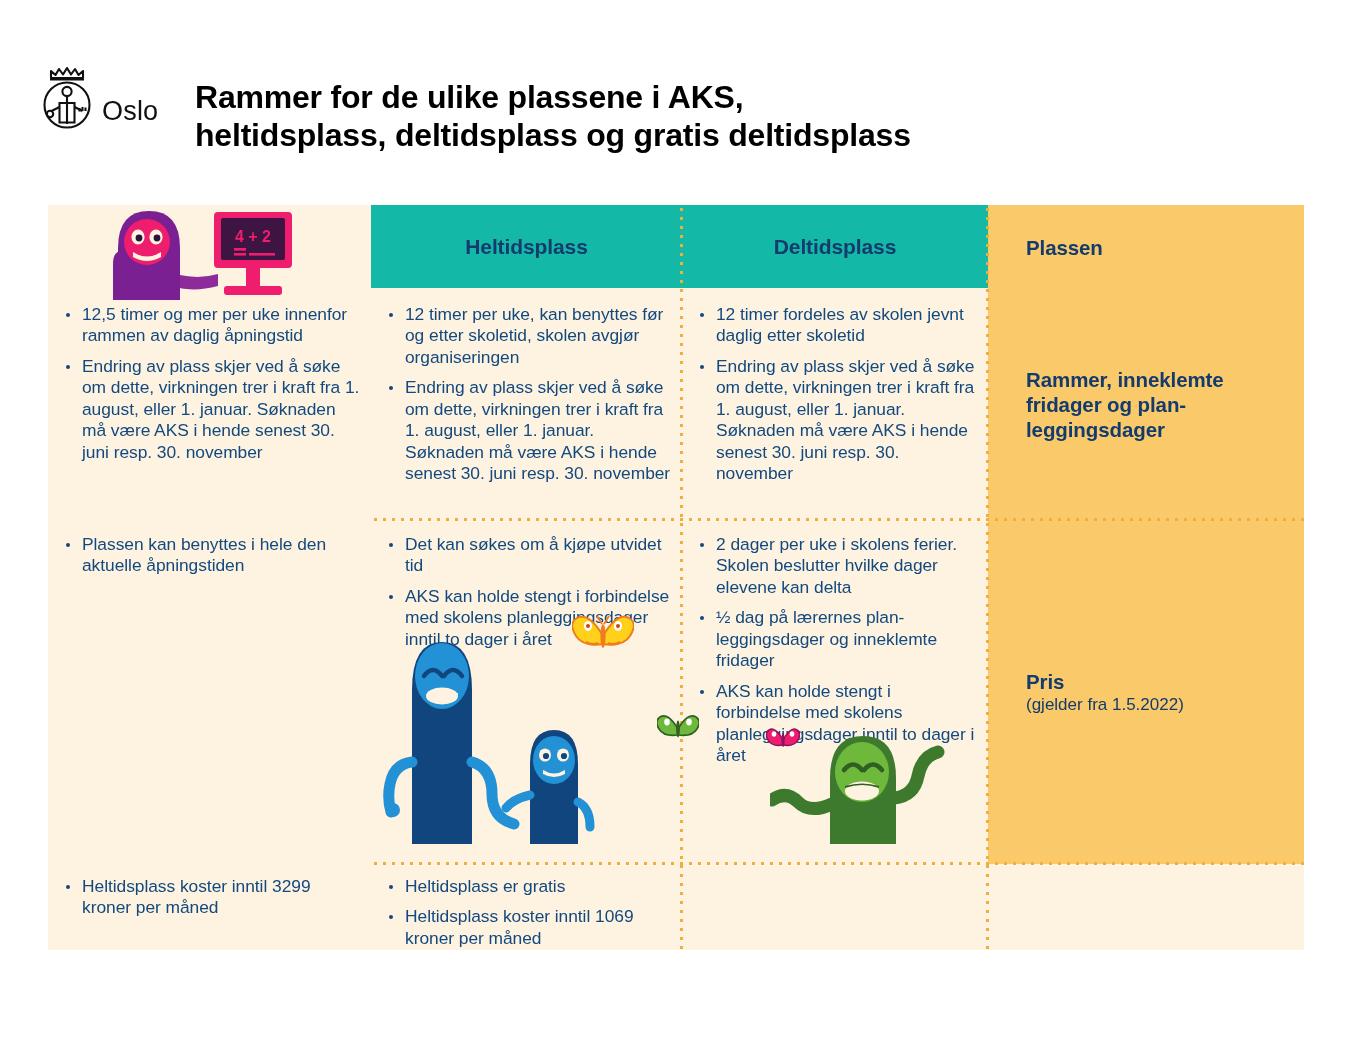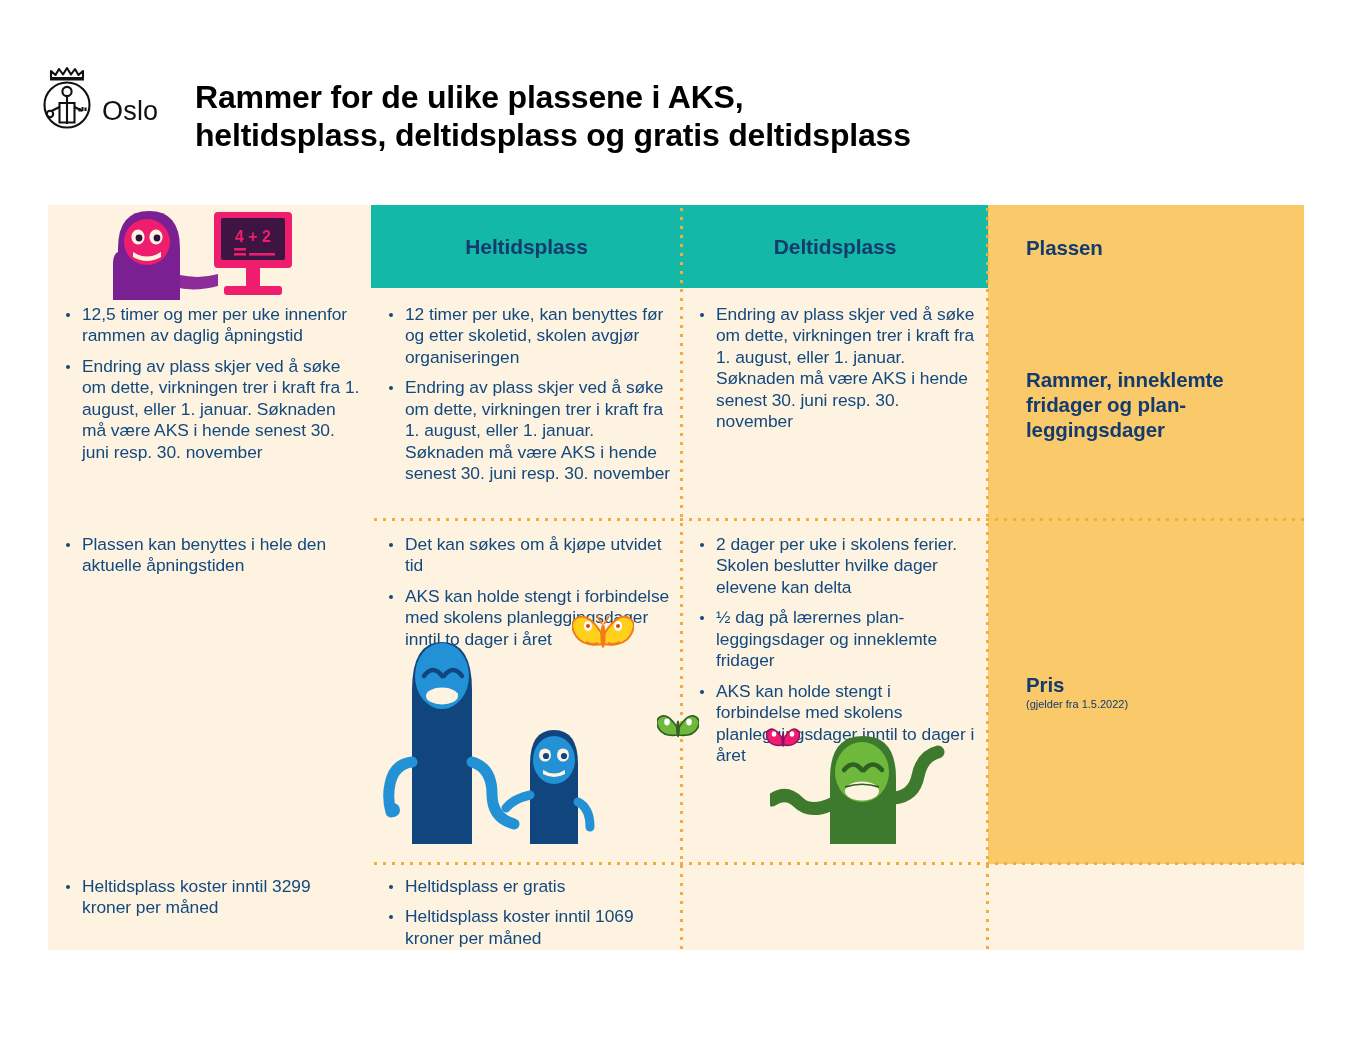--- a/index.html
+++ b/index.html
@@ -36,21 +36,21 @@
     grid-template-columns:323px 311px 306px 316px;
     grid-template-rows:83px 232px 344px 86px;
   }
   .cell{position:relative;box-sizing:border-box;}
 
   
   .lbl-top{background:#fdf3e0;}
   .lbl{background:#f9c96a;color:#133b6d;}
   .lbl-inner{position:absolute;left:30px;right:12px;top:50%;transform:translateY(-50%);margin-left:8px;}
   .lbl-title{font-size:20.5px;font-weight:bold;line-height:1.22;letter-spacing:-0.1px;}
-  .lbl-sub{font-size:11px;font-weight:normal;line-height:1.2;margin-top:1px;}
+  .lbl-sub{font-size:17px;font-weight:normal;line-height:1.2;margin-top:1px;}
 
   
   .hdr{background:#14b8a6;color:#133b6d;display:flex;align-items:center;justify-content:center;}
   .hdr span{font-size:21px;font-weight:bold;letter-spacing:-0.1px;}
 
   
   .body-cell{background:#fdf3e0;color:#13497f;padding-left:48px;}
   ul.bullets{
     list-style:none;margin:0;padding:0;
     position:absolute;left:12px;right:8px;top:16px;
@@ -146,20 +146,21 @@
         </ul>
       </div>
       <div class="cell body-cell">
         <ul class="bullets">
           <li>12 timer per uke, kan benyttes før og etter skoletid, skolen avgjør organiseringen</li>
           <li>Endring av plass skjer ved å søke om dette, virkningen trer i kraft fra 1. august, eller 1. januar. Søknaden må være AKS i hende senest 30. juni resp. 30. november</li>
         </ul>
       </div>
       <div class="cell body-cell">
         <ul class="bullets">
+          <li>12 timer fordeles av skolen jevnt daglig etter skoletid</li>
           <li>Endring av plass skjer ved å søke om dette, virkningen trer i kraft fra 1. august, eller 1. januar. Søknaden må være AKS i hende senest 30. juni resp. 30. november</li>
         </ul>
       </div>
 
       <div class="cell lbl">
         <div class="lbl-inner">
           <div class="lbl-title">Rammer, inneklemte fridager og plan-leggingsdager</div>
         </div>
       </div>
       <div class="cell body-cell mid">

